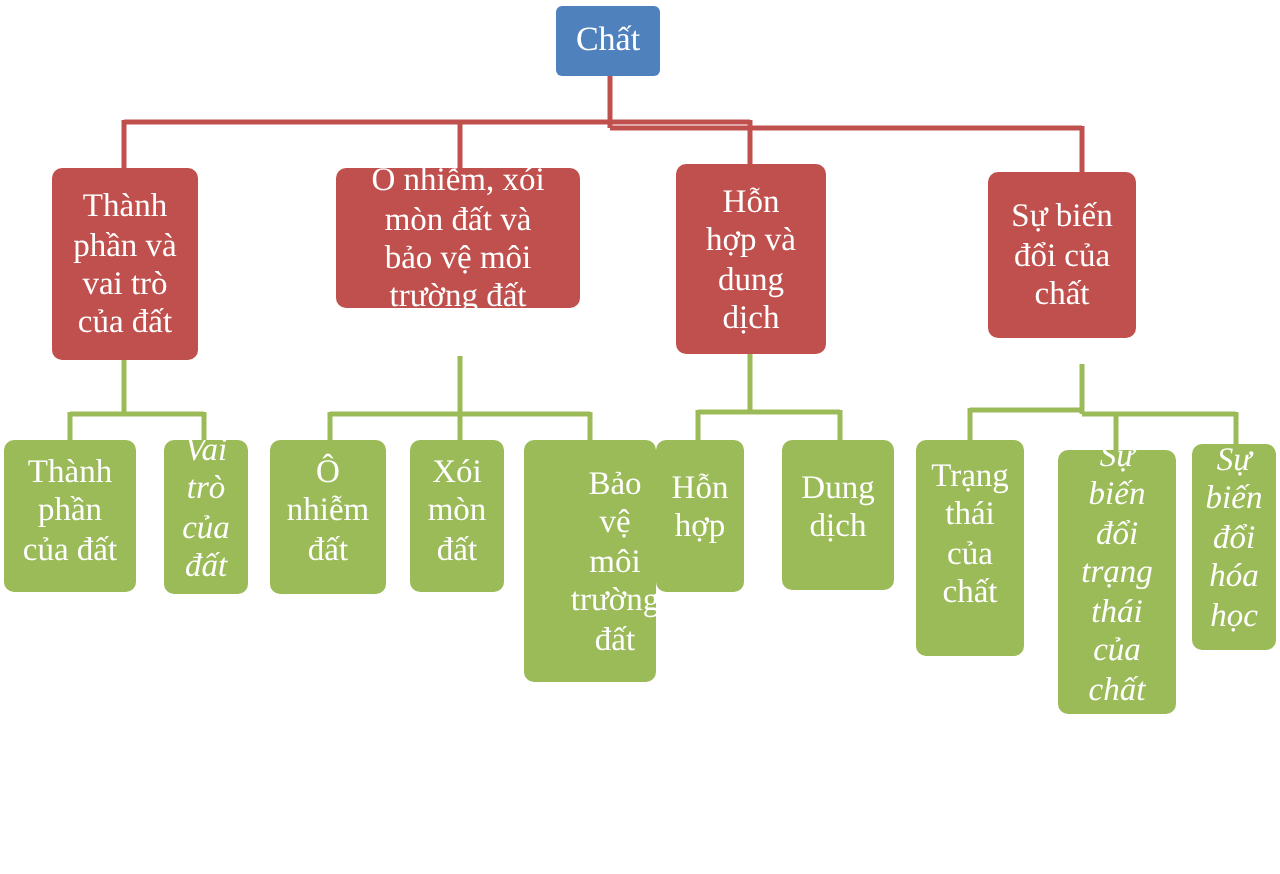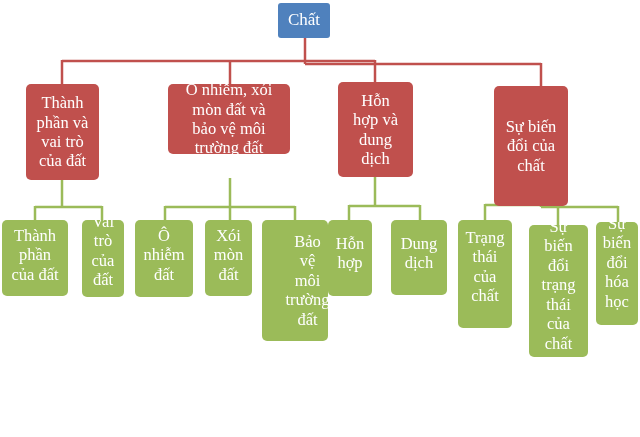--- a/index.html
+++ b/index.html
@@ -13,21 +13,21 @@
       display: flex; align-items: center; justify-content: center;
       text-align: center; color: #ffffff;
       border-radius: 5px; overflow: hidden;
       line-height: 1.18;
     }
     .node span { display: block; white-space: pre-line; }
     .root { background: #4f81bd; font-size: 17px; border-radius: 3px; }
     .lvl1 { background: #c0504d; font-size: 16.5px; padding: 2px 4px; }
     .lvl2 { background: #9bbb59; font-size: 16.5px; padding: 2px 3px; align-items: flex-start; padding-top: 6px; }
     .lvl2.center { align-items: center; padding-top: 2px; padding-left: 28px; }
-    .lvl2.clip { align-items: flex-start; padding-top: 0; }
+    .lvl2.clip { align-items: center; padding-top: 0; font-style: italic; }
     .lvl2.clip span { margin-top: -8px; }
     svg.lines { position: absolute; left: 0; top: 0; }
   </style>
 </head>
 <body>
 
 <svg class="lines" width="640" height="437">
 
   <g stroke="#c0504d" stroke-width="2.5" fill="none">
     <line x1="305" y1="38" x2="305" y2="64"></line>
@@ -81,21 +81,21 @@
 mòn đất và
 bảo vệ môi
 trường đất</span>
 </div>
 <div class="node lvl1" style="left:338px; top:82px; width:75px; height:95px;">
   <span>Hỗn
 hợp và
 dung
 dịch</span>
 </div>
-<div class="node lvl1" style="left:494px; top:86px; width:74px; height:120px;">
+<div class="node lvl1" style="left:494px; top:86px; width:74px; height:83px;">
   <span>Sự biến
 đổi của
 chất</span>
 </div>
 
 <div class="node lvl2" style="left:2px; top:220px; width:66px; height:76px;">
   <span>Thành
 phần
 của đất</span>
 </div>

